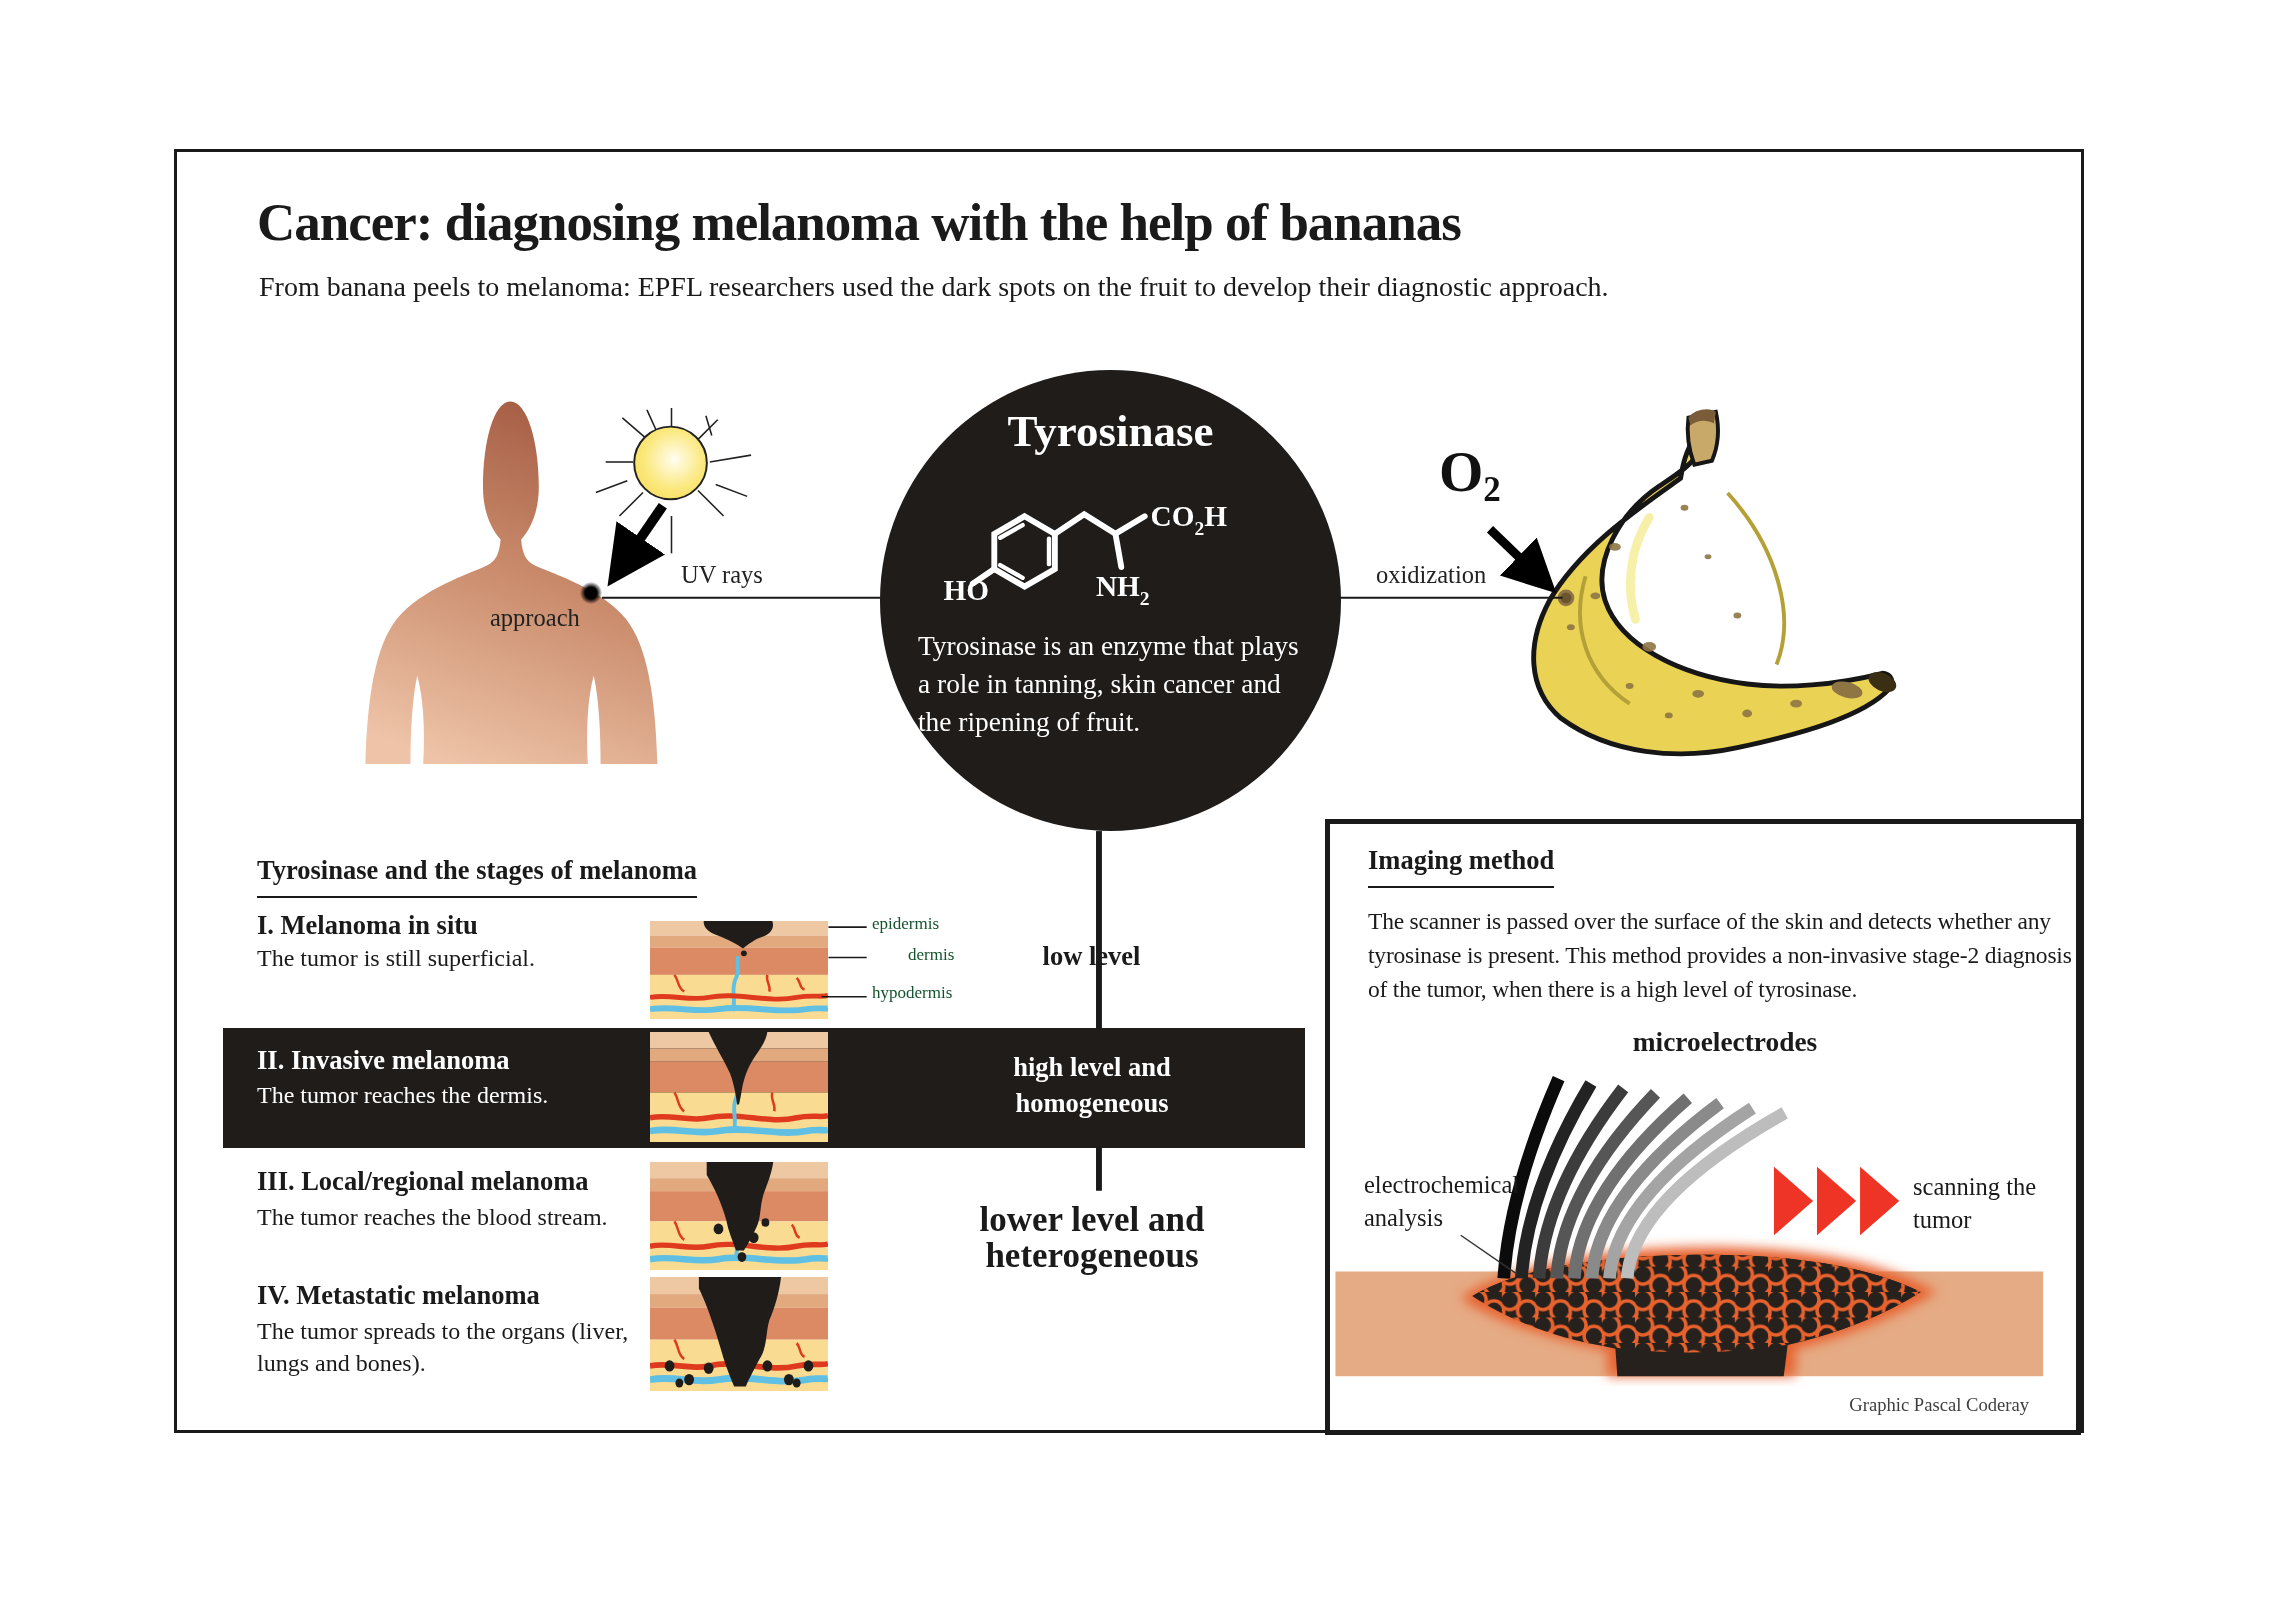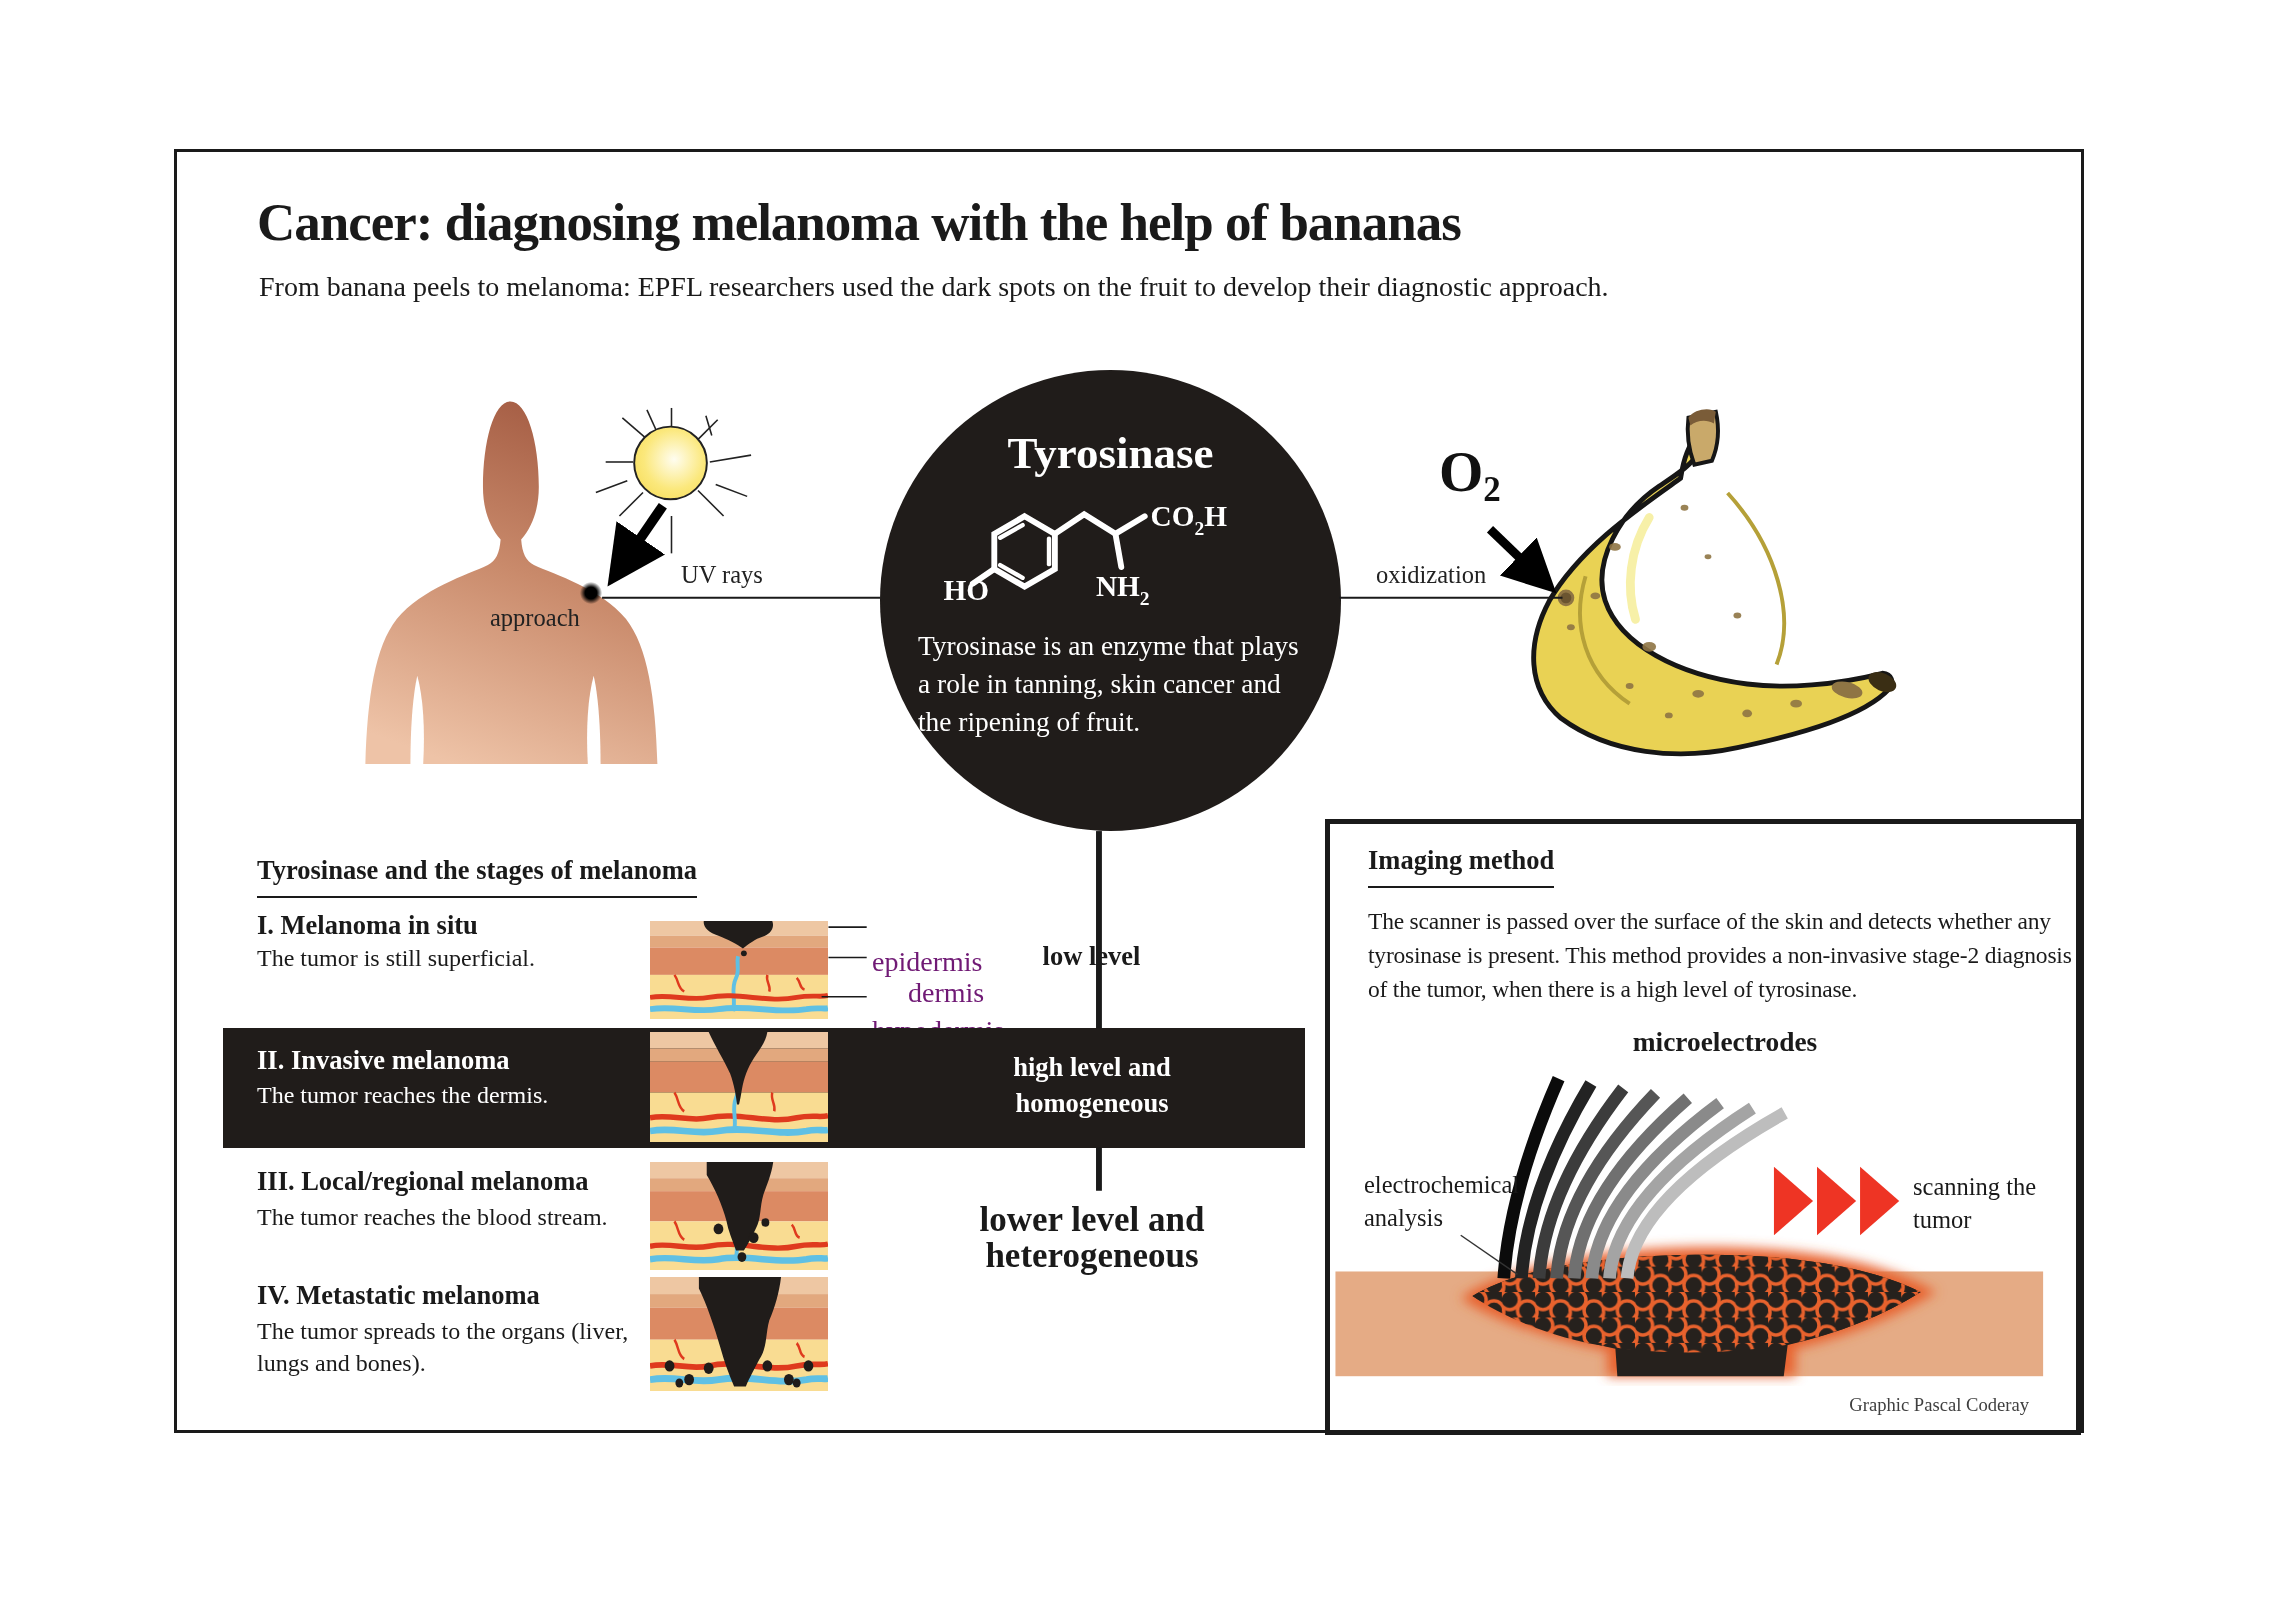--- a/index.html
+++ b/index.html
@@ -12,35 +12,35 @@
   .flow-label{font-size:24.5px;color:#222;}
   .melanoma-label{left:490px;top:604px;}
   .uv-label{left:681px;top:561px;}
   .ox-label{left:1376px;top:561px;}
   .o2-label{left:1439px;top:439px;font-size:57px;font-weight:bold;color:#111;}
   .o2-label .sub{font-size:35px;vertical-align:-9.8px;}
   .mole-dot{left:580px;top:582px;width:21.6px;height:21.6px;border-radius:50%;
             background:radial-gradient(circle,#000 0 38%,rgba(0,0,0,0) 72%);}
   .tyr-circle{left:880px;top:370px;width:461px;height:461px;border-radius:50%;background:#201c1a;z-index:2;}
   .tyr-title{position:absolute;left:0;top:35px;width:461px;text-align:center;color:#fff;
-             font-size:45px;font-weight:bold;margin-top:22px;}
+             font-size:45px;font-weight:bold;}
   .tyr-para{position:absolute;left:38px;top:257px;width:384px;text-align:left;color:#fff;
             font-size:27.4px;line-height:38px;}
   .sec-heading{font-size:26.5px;font-weight:bold;display:inline-block;border-bottom:2.9px solid #1a1a1a;
                padding-bottom:10px;white-space:nowrap;}
   .stages-heading{left:257px;top:855px;}
   .stage-title{font-size:26.5px;font-weight:bold;white-space:nowrap;}
   .stage-desc{font-size:24px;}
   .s1-title{left:257px;top:910px;}  .s1-desc{left:257px;top:945px;}
   .s2-bar{left:223px;top:1028px;width:1082px;height:120px;background:#201c1a;z-index:1;}
   .s2-title{left:257px;top:1045px;color:#fff;z-index:2;}
   .s2-desc{left:257px;top:1082px;color:#fff;z-index:2;}
   .s3-title{left:257px;top:1166px;}  .s3-desc{left:257px;top:1204px;}
   .s4-title{left:257px;top:1280px;}  .s4-desc{left:257px;top:1315px;width:392px;line-height:32px;}
-  .skin-label{font-size:28px;color:#701a75;margin-top:32px;}
+  .skin-label{font-size:17px;color:#14532d;}
   .lbl-epi{left:872px;top:914px;} .lbl-der{left:908px;top:945px;} .lbl-hyp{left:872px;top:983px;}
   .level{font-weight:bold;text-align:center;z-index:4;}
   .level-low{left:969px;top:941px;width:245px;font-size:26.5px;}
   .level-high{left:955px;top:1049px;width:274px;font-size:26.5px;line-height:36px;color:#fff;z-index:2;}
   .level-lower{left:945px;top:1202px;width:294px;font-size:35px;line-height:36px;}
   .imaging-box{left:1325px;top:819px;width:746px;height:606px;border:5.9px solid #1a1a1a;background:#fff;z-index:1;}
   .imaging-heading{left:1368px;top:845px;}
   .imaging-para{left:1368px;top:904px;width:706px;font-size:23.5px;line-height:34px;letter-spacing:-0.2px;z-index:2;}
   .micro-label{left:1529px;top:1027px;width:392px;text-align:center;font-size:27.4px;font-weight:bold;z-index:2;}
   .electro-label{left:1364px;top:1168px;width:196px;font-size:24.5px;line-height:33px;z-index:2;}

